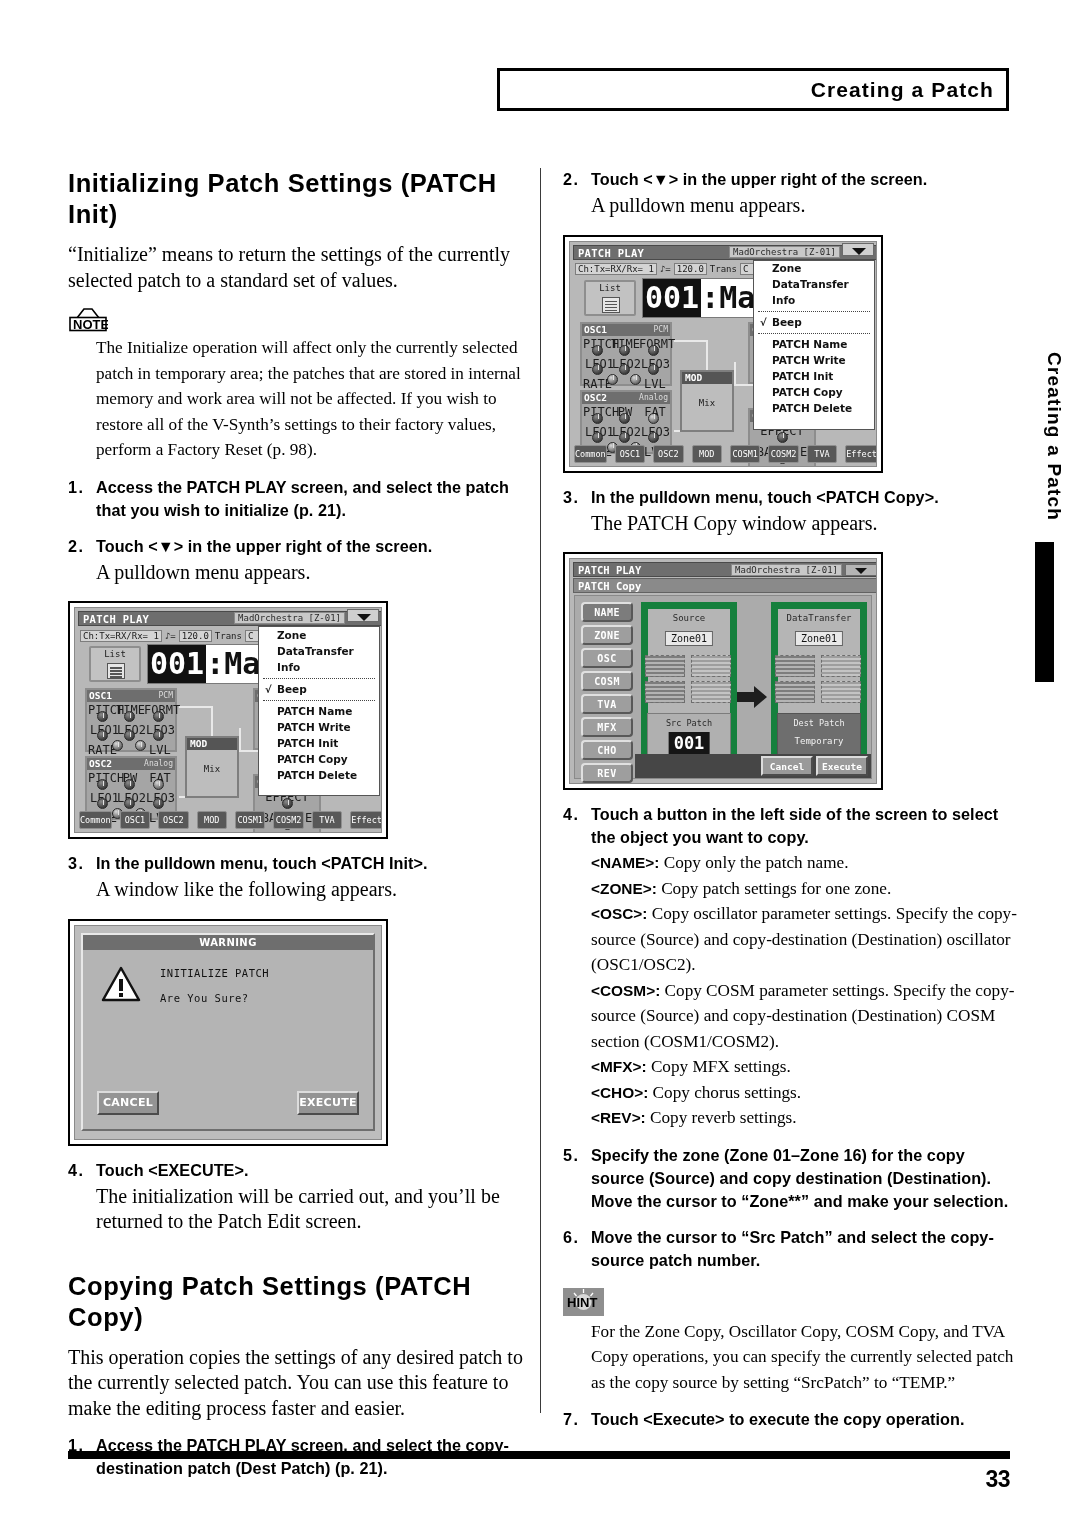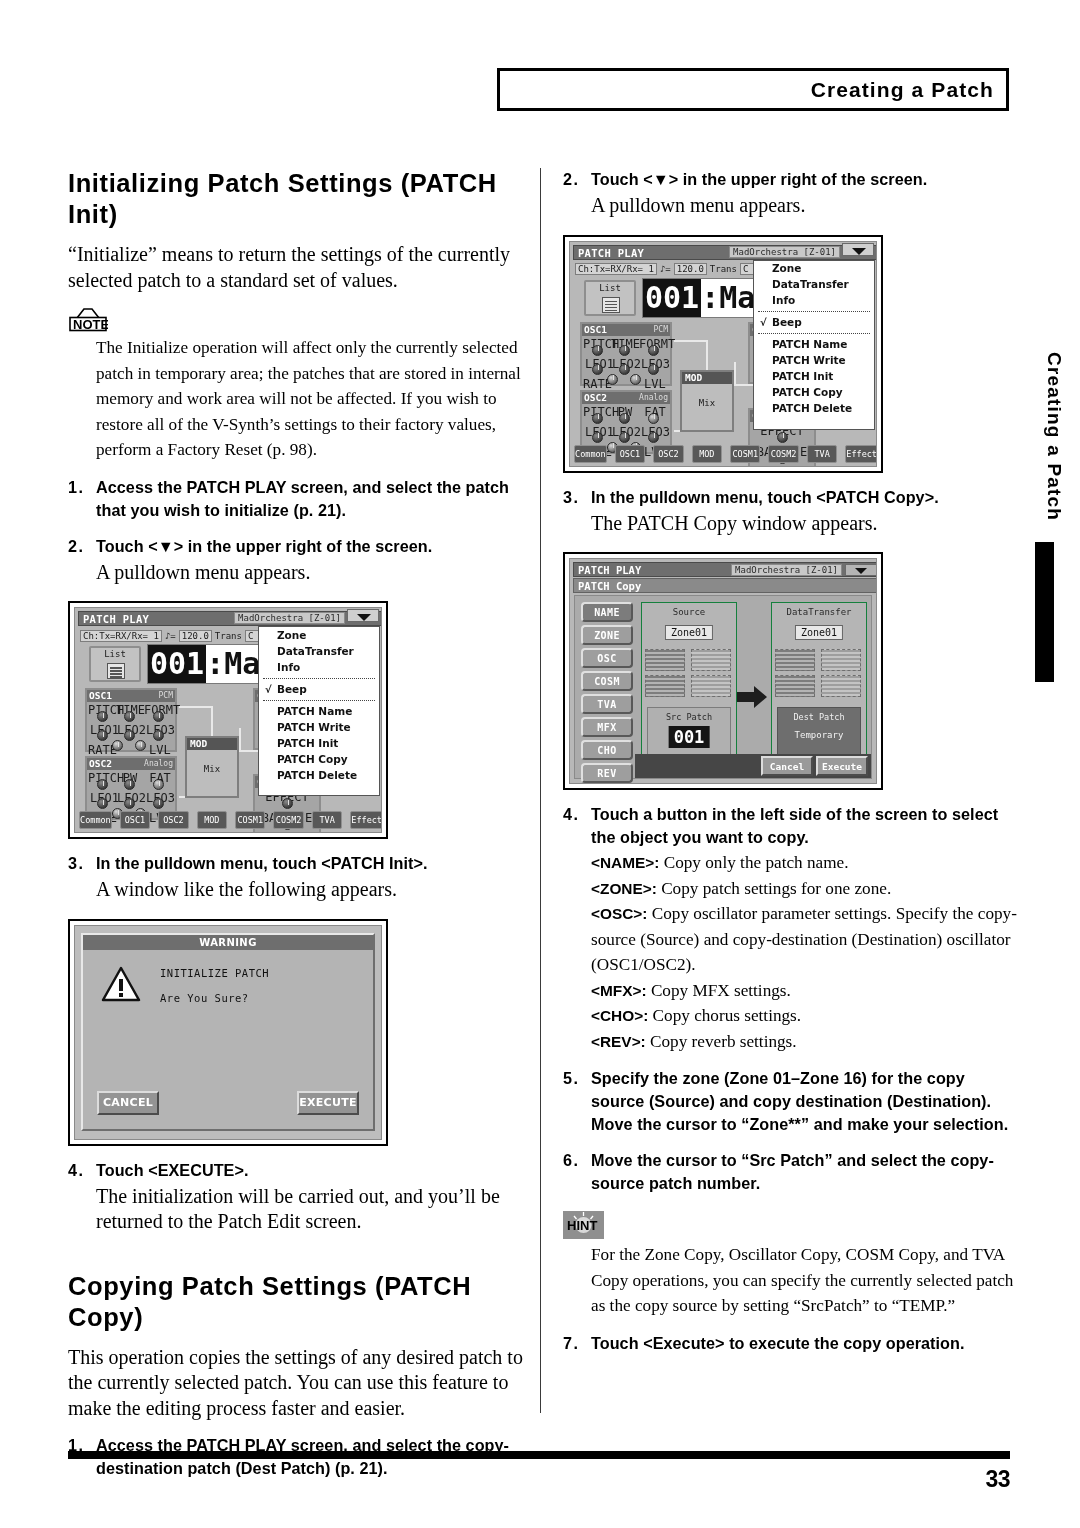--- a/index.html
+++ b/index.html
@@ -330,21 +330,21 @@
   .pulldown .mi .chk {
     position: absolute; left: 6px;
     font-size: 10px;
   }
   .pulldown .mi.chkrow { position: relative; }
 
   
   .lcd .tabrow {
     position: absolute; left: 4px; bottom: 3px;
     width: 304px; height: 18px;
-    display: flex; gap: 8px; justify-content: flex-end;
+    display: flex; gap: 8px;
   }
   .lcd .tabrow .tb {
     flex: 1;
     background: #585858;
     border: 1px solid #8f8f8f;
     color: #fff;
     font-size: 8.5px;
     display: flex; align-items: center; justify-content: center;
     border-radius: 2px;
   }
@@ -458,21 +458,21 @@
     border-right-color: #585858; border-bottom-color: #585858;
     border-radius: 4px;
     color: #ffffff; font-weight: bold; font-size: 10px;
     display: flex; align-items: center; justify-content: center;
     letter-spacing: 0.4px;
   }
   .cbtn.sel { background: #7c7c7c; }
   .panelbox {
     position: absolute;
     background: #b5b5b5;
-    border: 1px solid #15803d;
+    border: 7px solid #15803d;
   }
   .panelbox .ttl {
     position: absolute; left: 0; right: 0; top: 4px;
     text-align: center; font-size: 9px; color: #2a2a2a;
   }
   .zonefld {
     position: absolute; left: 50%; transform: translateX(-50%);
     top: 22px;
     background: #e8e8e8; border: 1px solid #636363;
     font-size: 10px; color: #111;
@@ -1004,20 +1004,21 @@
 
   <div class="step">
     <div class="num">4.</div>
     <div class="txt">Touch a button in the left side of the screen to select the object you want to copy.</div>
   </div>
 
   <div class="deflist">
     <div><span class="term">&lt;NAME&gt;:</span><span> Copy only the patch name.</span></div>
     <div><span class="term">&lt;ZONE&gt;:</span><span> Copy patch settings for one zone.</span></div>
     <div><span class="term">&lt;OSC&gt;:</span><span> Copy oscillator parameter settings. Specify the copy-source (Source) and copy-destination (Destination) oscillator (OSC1/OSC2).</span></div>
+    <div><span class="term">&lt;COSM&gt;:</span><span> Copy COSM parameter settings. Specify the copy-source (Source) and copy-destination (Destination) COSM section (COSM1/COSM2).</span></div>
     <div><span class="term">&lt;MFX&gt;:</span><span> Copy MFX settings.</span></div>
     <div><span class="term">&lt;CHO&gt;:</span><span> Copy chorus settings.</span></div>
     <div><span class="term">&lt;REV&gt;:</span><span> Copy reverb settings.</span></div>
   </div>
 
   <div class="step">
     <div class="num">5.</div>
     <div class="txt">Specify the zone (Zone 01–Zone 16) for the copy source (Source) and copy destination (Destination). Move the cursor to “Zone**” and make your selection.</div>
   </div>
 

